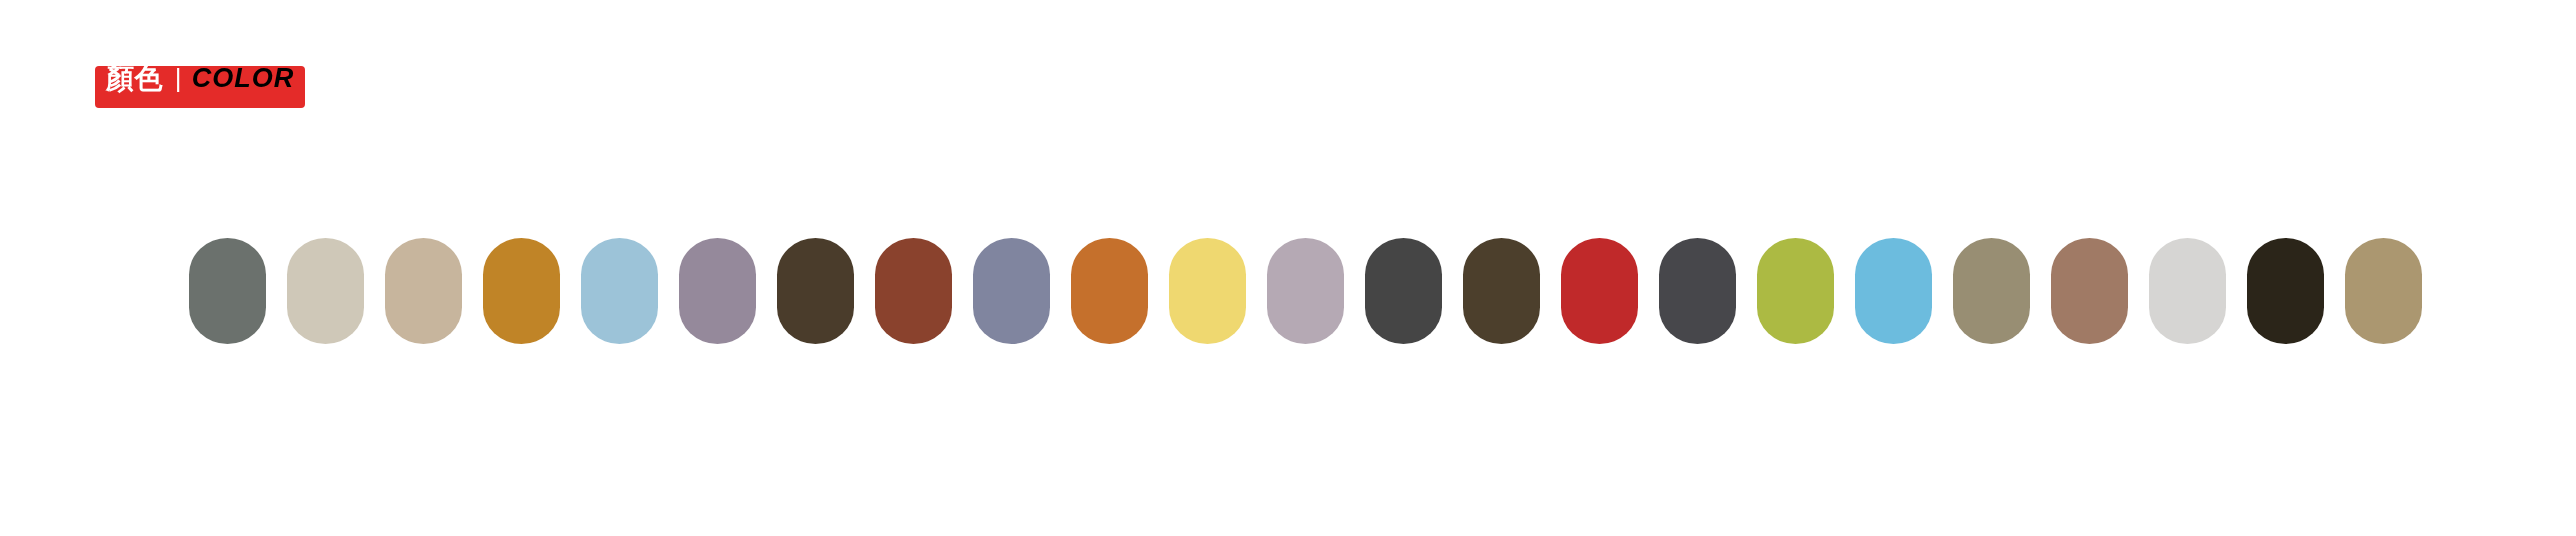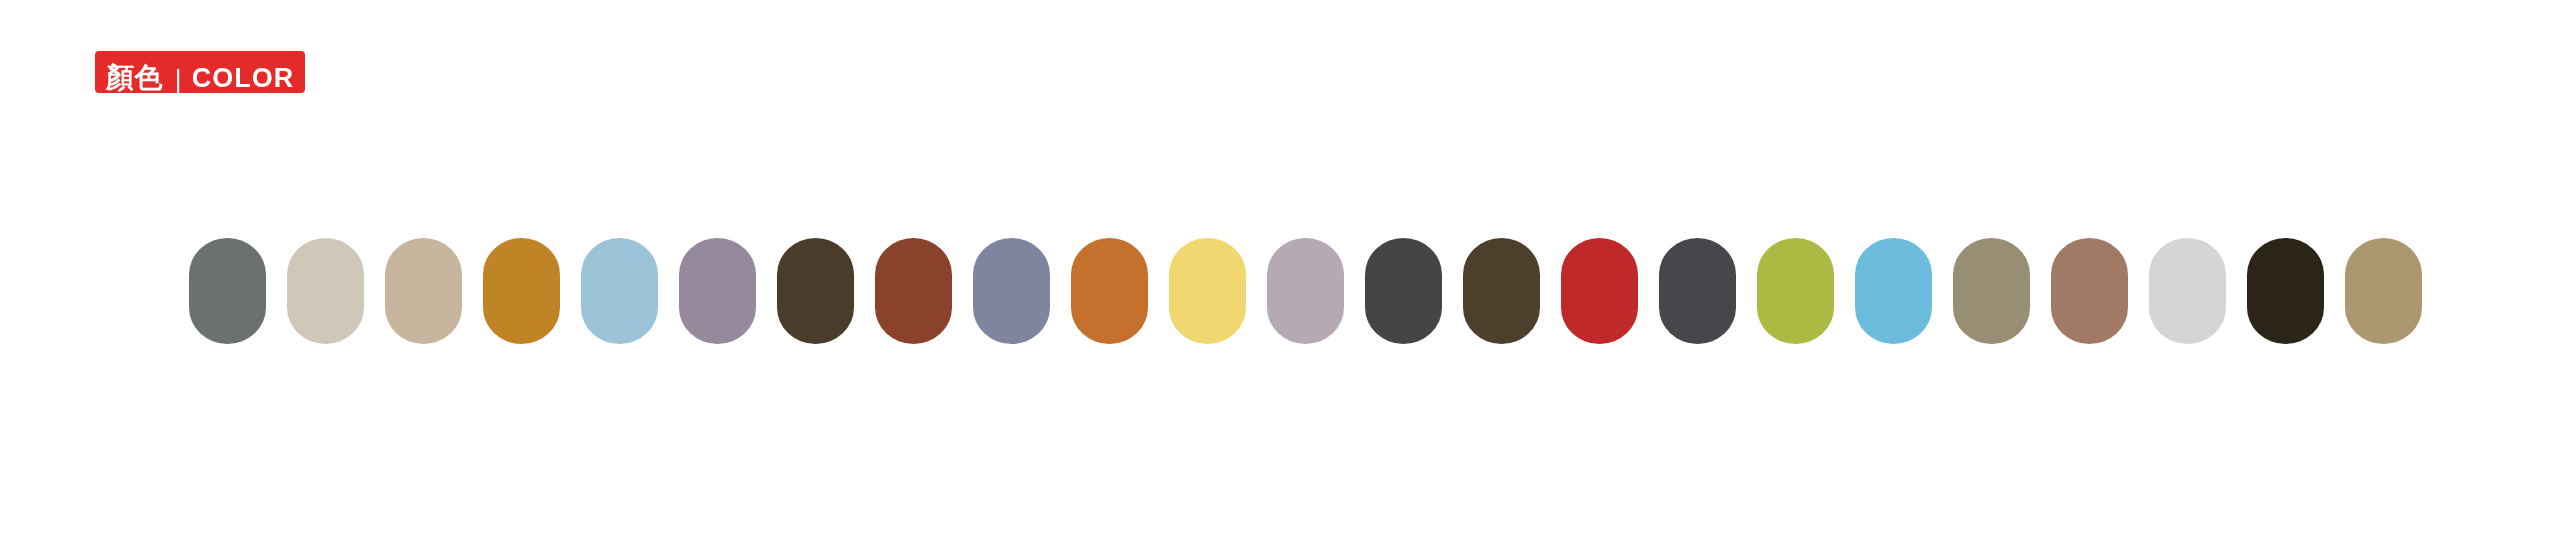--- a/index.html
+++ b/index.html
@@ -19,25 +19,25 @@
     width: 2576px;
     height: 536px;
     background: #ffffff;
     overflow: hidden;
   }
 
   
   .section-badge {
     position: absolute;
     left: 95px;
-    top: 51px;
+    top: 66px;
     height: 42px;
     box-sizing: border-box;
     display: flex;
-    align-items: flex-end;
+    align-items: flex-start;
     gap: 0px;
     padding: 0 11px;
     border-radius: 3.9px;
     background: #E42B29;
     white-space: nowrap;
     line-height: 1;
   }
 
   .section-badge .badge-cn {
     color: #ffffff;
@@ -85,21 +85,21 @@
   }
 </style>
 </head>
 <body style="background: rgb(255, 255, 255);">
 
 <div id="page" style="background: rgb(255, 255, 255);">
 
   <div class="section-badge" style="background: rgb(228, 43, 41);">
     <span class="badge-cn" style="color: rgb(255, 255, 255);">顏色</span>
     <span class="badge-sep" style="color: rgb(255, 255, 255);">|</span>
-    <span class="badge-en" style="color: #ffffff;">COLOR</span>
+    <span class="badge-en" style="color: #000000; font-style: italic;">COLOR</span>
   </div>
 
   <div class="swatch-row" id="swatch-row">
       <div class="swatch" style="background: rgb(107, 113, 109);"></div>
       <div class="swatch" style="background: rgb(207, 200, 184);"></div>
       <div class="swatch" style="background: rgb(199, 181, 157);"></div>
       <div class="swatch" style="background: rgb(192, 132, 39);"></div>
       <div class="swatch" style="background: rgb(156, 195, 216);"></div>
       <div class="swatch" style="background: rgb(149, 137, 155);"></div>
       <div class="swatch" style="background: rgb(74, 60, 43);"></div>

